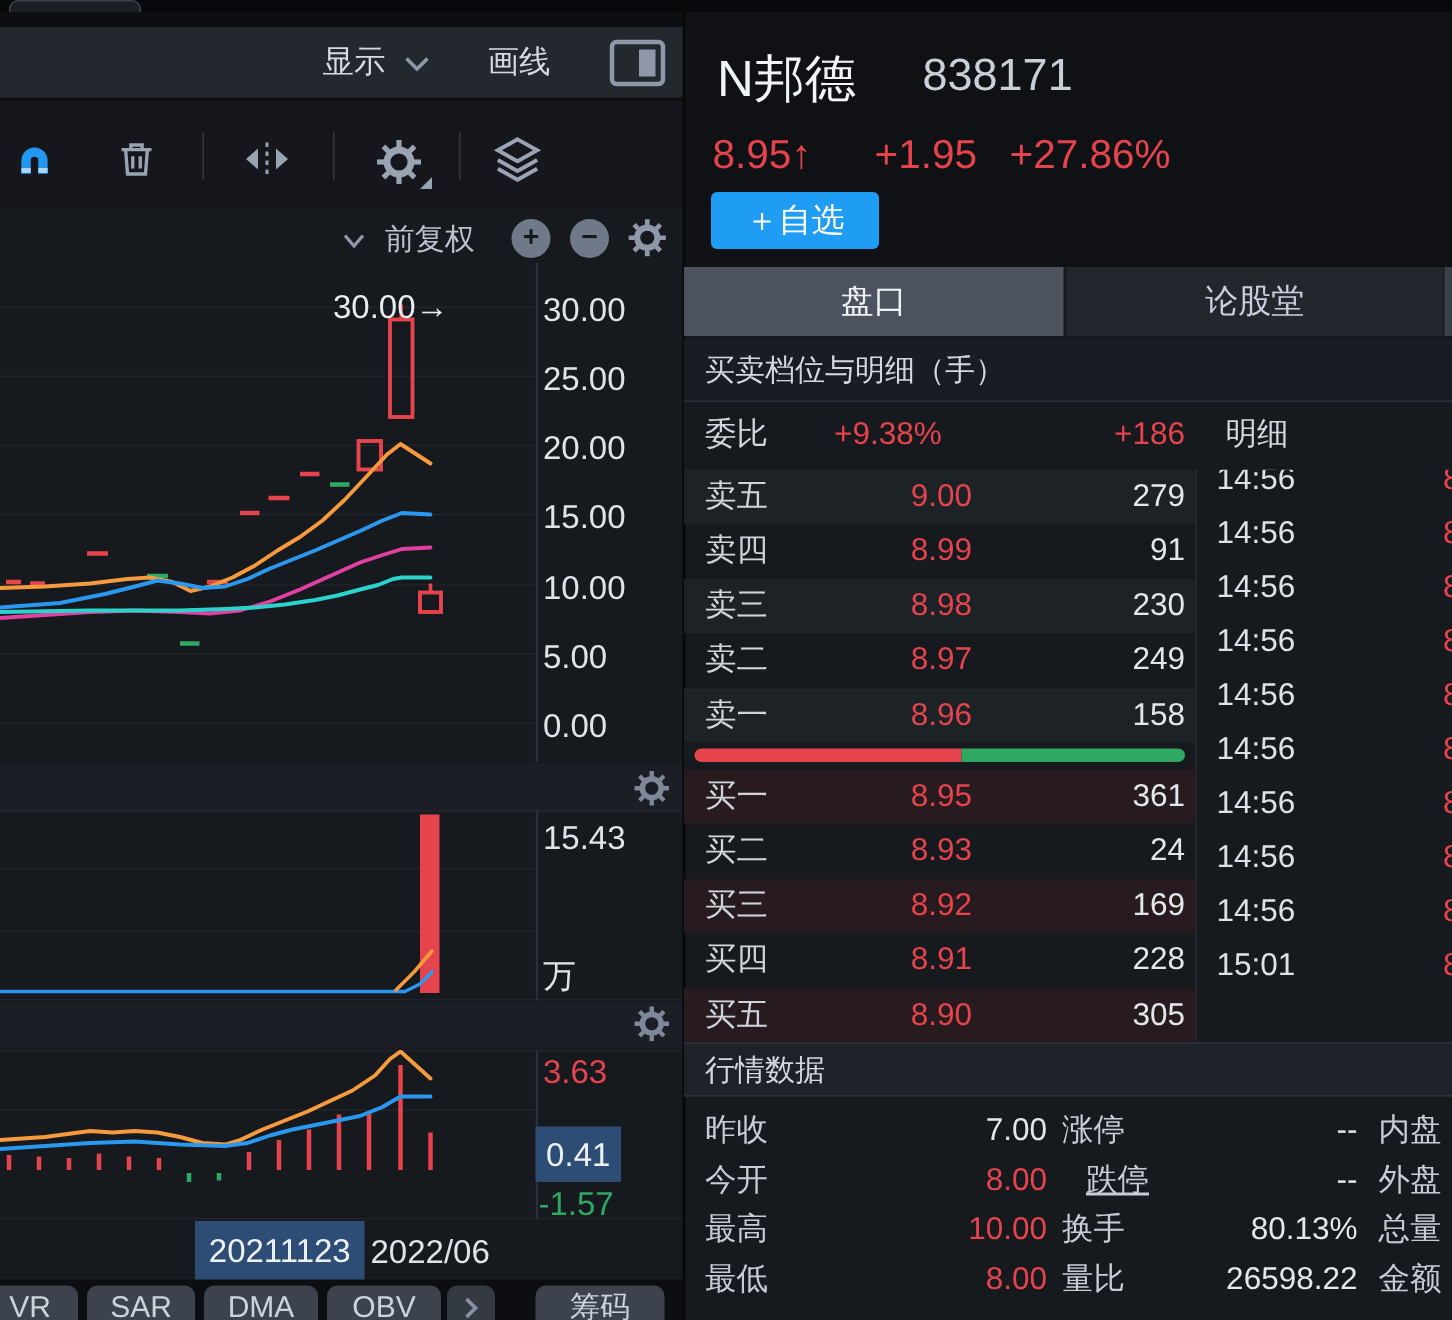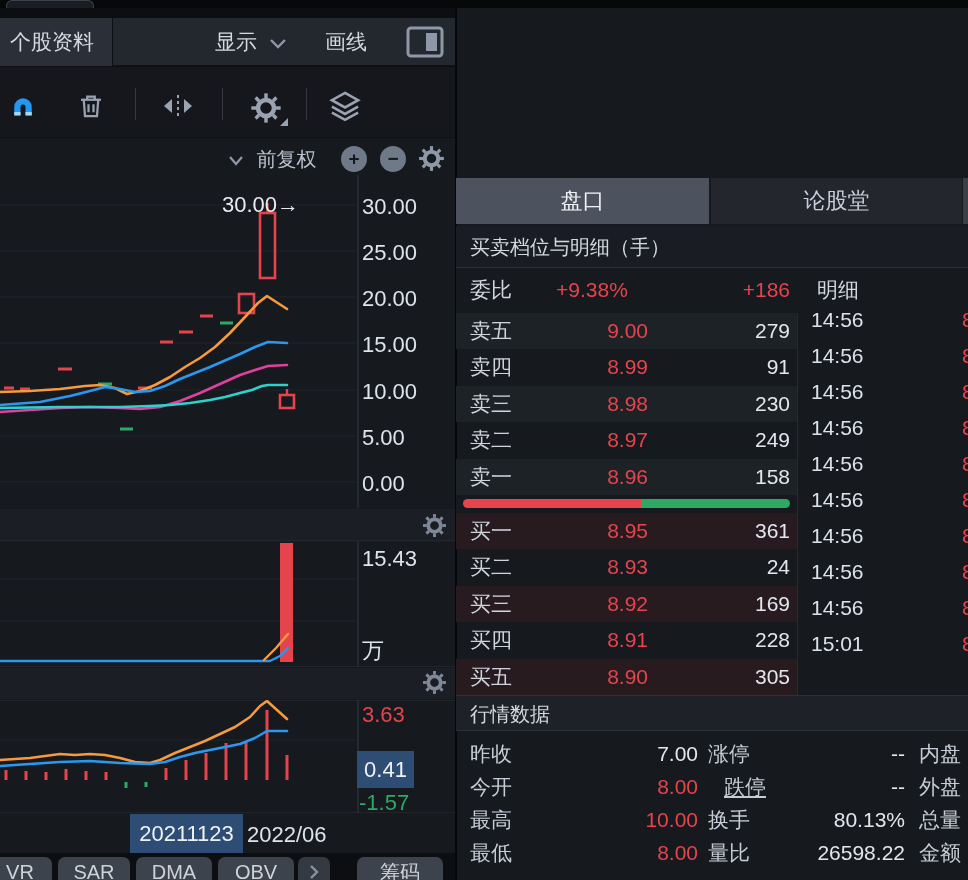--- a/index.html
+++ b/index.html
@@ -59,21 +59,20 @@
 </head>
 <body>
 
 <div class="app">
 
   <div class="abs top-strip">
     <div class="abs tab-remnant"></div>
   </div>
 
   <div class="abs row1"></div>
-  <div class="abs stock-tab">个股资料</div>
   <div class="abs" style="left:215px;top:18px">
     <span class="menu-lbl">显示</span>
     <svg width="18" height="12" viewBox="0 0 18 12" style="margin-left:8px">
       <polyline points="2,3 9,10 16,3" fill="none" stroke="#8f98a8" stroke-width="2.4"></polyline>
       </svg>
   </div>
   <div class="abs menu-lbl" style="left:325px;top:18px">画线</div>
   <div class="abs" style="left:405px;top:25px">
     <svg width="40" height="34" viewBox="0 0 40 34">
       <rect x="3" y="3" width="34" height="28" rx="3" fill="none" stroke="#8f98a8" stroke-width="3"></rect>
@@ -287,20 +286,28 @@
   <div class="ind-btn" style="left:298px;width:32px;background:#343a42">
     <svg width="10" height="16" viewBox="0 0 10 16" style="margin-top:7px">
       <polyline points="2,2 8,8 2,14" fill="none" stroke="#8a93a3" stroke-width="2.4"></polyline>
       </svg>
   </div>
   <div class="ind-btn" style="left:357px;width:86px">筹码</div>
 
   <div class="abs rp-divider"></div>
   <div class="abs" style="left:457px;top:8px;width:511px;height:872px;background:#16191e"></div>
 
+  <div class="abs stock-header">
+    <span class="abs stock-name" style="left:21px;top:22px">N邦德</span>
+    <span class="abs stock-code" style="left:158px;top:26px">838171</span>
+    <span class="abs price-line" style="left:18px;top:80px">8.95↑</span>
+    <span class="abs price-line" style="left:126px;top:80px">+1.95</span>
+    <span class="abs price-line" style="left:216px;top:80px">+27.86%</span>
+    <div class="abs watch-btn" style="left:17px;top:120px;width:112px;height:38px">＋自选</div>
+  </div>
 
   <div class="abs tab tab-active" style="left:456px;top:178px;width:253px">盘口</div>
   <div class="abs tab tab-inactive" style="left:711px;top:178px;width:251px">论股堂</div>
   <div class="abs" style="left:963px;top:178px;width:5px;height:46px;background:#3a404a"></div>
 
   <div class="abs ob-title" style="left:456px;top:226px;width:512px;height:42px">买卖档位与明细（手）</div>
 
   <div class="abs weibi-row" style="left:456px;top:268px;width:512px;height:45px;background:#16191e;z-index:3">
     <span class="abs" style="left:14px;color:#d3d8df">委比</span>
     <span class="abs red" style="left:100px">+9.38%</span>

